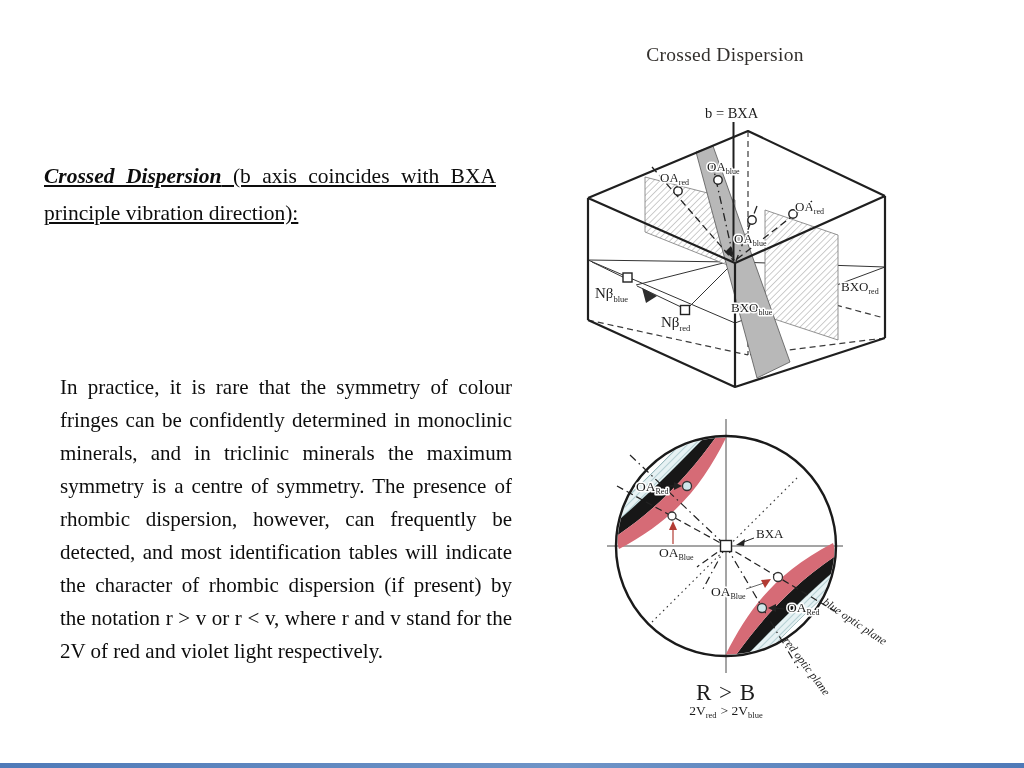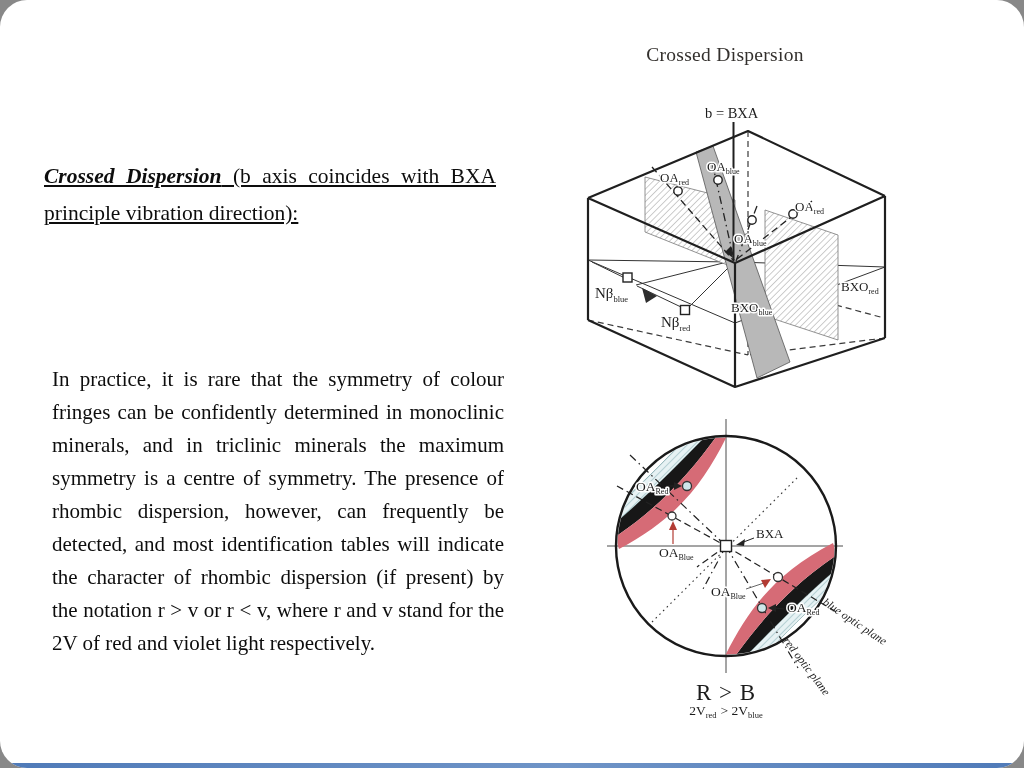--- a/index.html
+++ b/index.html
@@ -1,24 +1,24 @@
 <!DOCTYPE html>
 <html><head>
 <meta charset="utf-8">
 <style>
   html,body{margin:0;padding:0;background:#888;}
   .slide{position:relative;width:1024px;height:768px;background:#ffffff;overflow:hidden;
-         font-family:"Liberation Serif","DejaVu Serif",serif;color:#111;border-radius:27px;}
+         font-family:"Liberation Serif","DejaVu Serif",serif;color:#111;}
   .fig-title{position:absolute;left:575px;top:44px;width:300px;text-align:center;
              font-size:19.5px;color:#33302d;letter-spacing:.3px;}
   .heading{position:absolute;left:44px;top:158px;width:452px;font-size:21.5px;
            line-height:37px;text-align:justify;color:#0d0d0d;text-decoration:underline;}
   .heading .bi{font-weight:bold;font-style:italic;}
   .bodytext{position:absolute;left:44px;top:355px;width:452px;font-size:21px;
-            line-height:33px;text-align:justify;color:#0d0d0d;margin:8px;}
+            line-height:33px;text-align:justify;color:#0d0d0d;margin:16px;}
   svg{position:absolute;overflow:visible;}
   svg text{font-family:"Liberation Serif","DejaVu Serif",serif;fill:#1c1c1c;
            paint-order:stroke;stroke:#ffffff;stroke-width:3px;stroke-linejoin:round;}
   svg text.nohalo{stroke:none;}
   .accent-bar{position:absolute;left:0;bottom:0;width:1024px;height:5px;
               background:linear-gradient(90deg,#4f7ab8,#6f94c7 55%,#4f7ab8);}
 </style>
 </head>
 <body>
 

